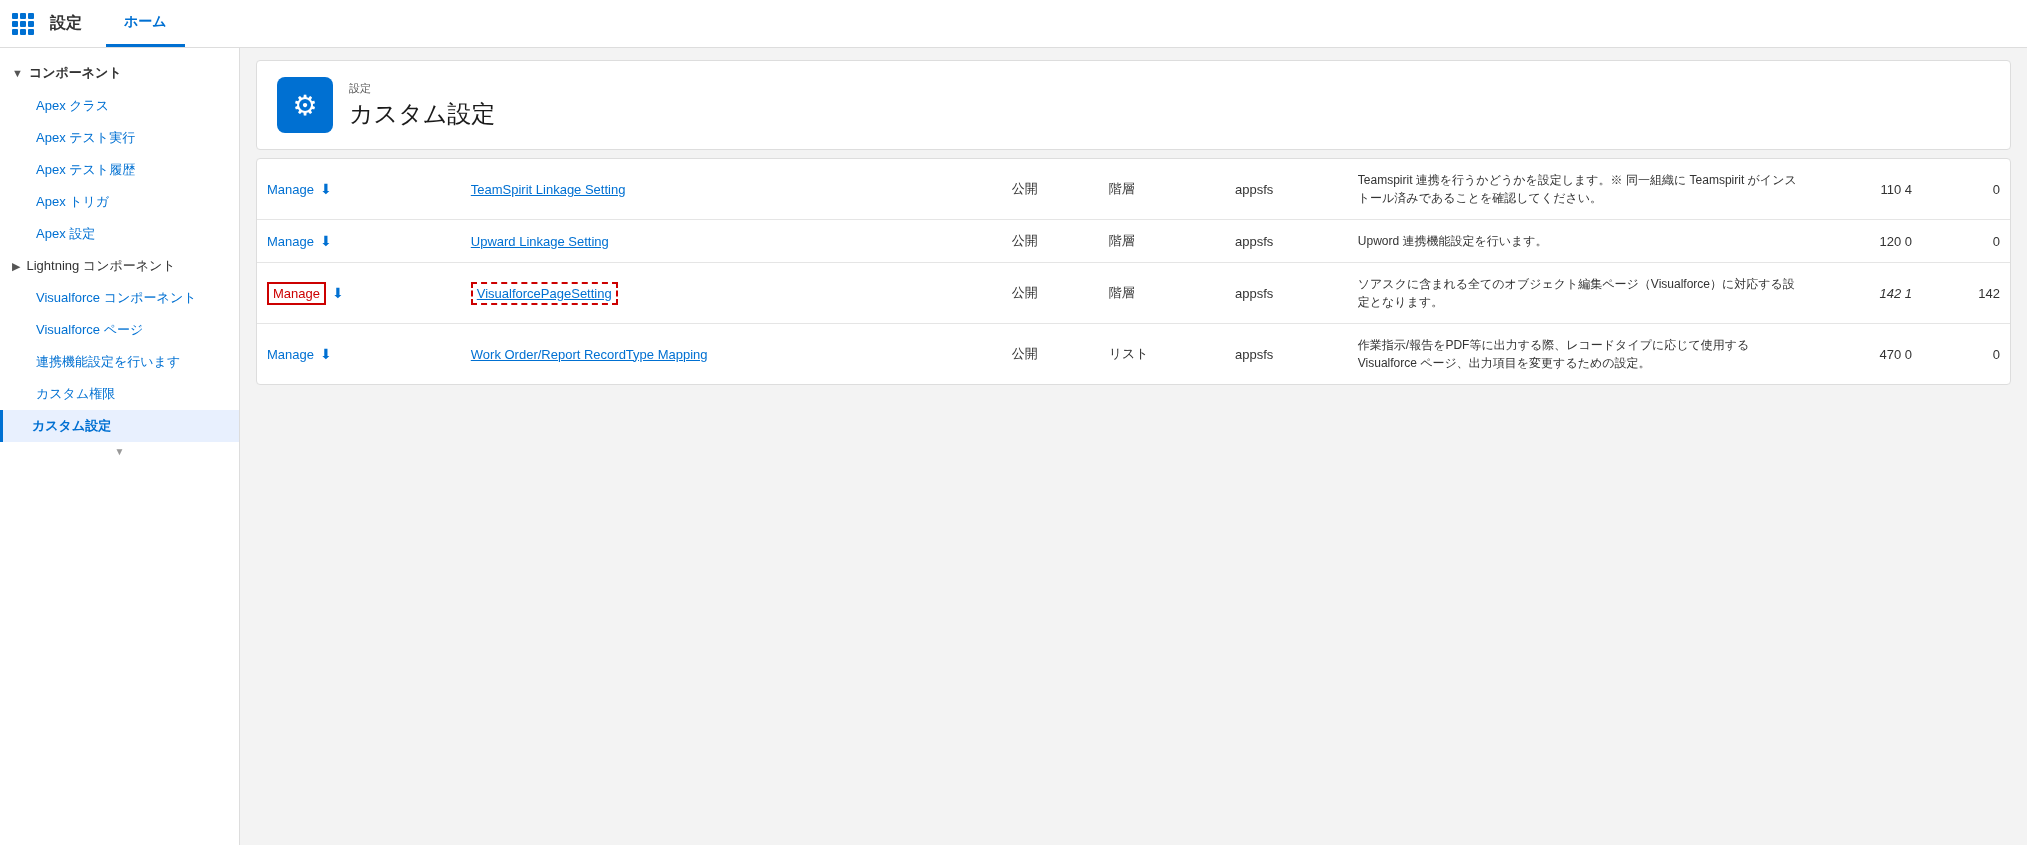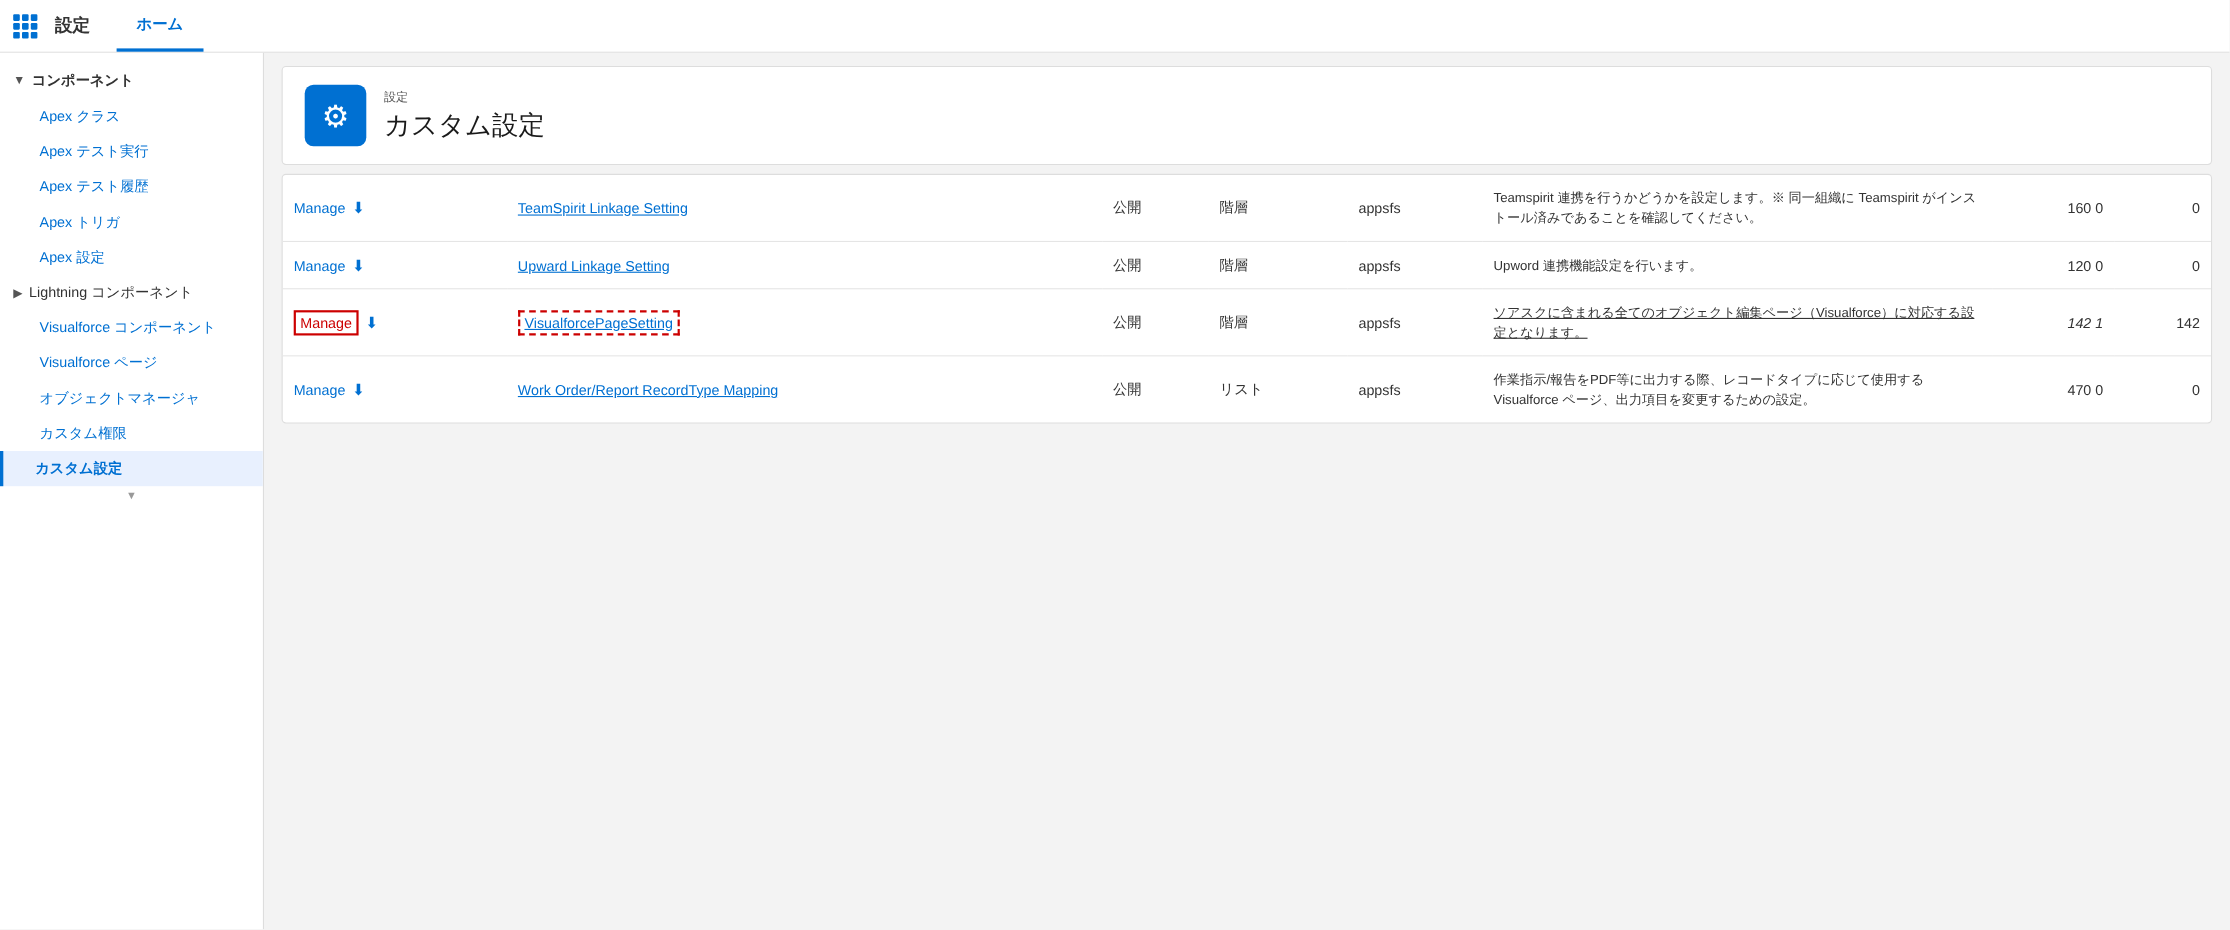--- a/index.html
+++ b/index.html
@@ -246,21 +246,21 @@
       <span>Lightning コンポーネント</span>
     </div>
 
     <div class="sidebar-item">
       <span>Visualforce コンポーネント</span>
     </div>
     <div class="sidebar-item">
       <span>Visualforce ページ</span>
     </div>
     <div class="sidebar-item">
-      <span>オブジェクトマネージャ</span>
+      <span>連携機能設定を行います</span>
     </div>
     <div class="sidebar-item">
       <span>カスタム権限</span>
     </div>
     <div class="sidebar-item active">
       <span>カスタム設定</span>
     </div>
     <div class="sidebar-scroll-indicator">▼</div>
   </div>
 
@@ -280,40 +280,40 @@
       <div class="table-wrapper">
         <table>
           <tbody id="table-body">
           <tr>
                 <td style="vertical-align: middle; white-space: nowrap; padding-top: 12px;"><a style="color: rgb(0, 112, 210); cursor: pointer; text-decoration: none;">Manage</a><span style="color: rgb(0, 112, 210); margin-left: 6px; font-size: 14px; cursor: pointer;">⬇</span></td>
                 <td style="vertical-align: middle;"><a style="color: rgb(0, 112, 210); text-decoration: underline; cursor: pointer;">TeamSpirit Linkage Setting</a></td>
                 <td style="white-space: nowrap; vertical-align: middle;">公開</td>
                 <td style="white-space: nowrap; vertical-align: middle;">階層</td>
                 <td style="white-space: nowrap; vertical-align: middle;">appsfs</td>
                 <td style="max-width: 220px; font-size: 12px; line-height: 1.5; vertical-align: top;">Teamspirit 連携を行うかどうかを設定します。※ 同一組織に Teamspirit がインストール済みであることを確認してください。</td>
-                <td style="white-space: nowrap; text-align: right; vertical-align: middle;">160 0</td>
+                <td style="white-space: nowrap; text-align: right; vertical-align: middle;">110 4</td>
                 <td style="white-space: nowrap; text-align: right; vertical-align: middle;">0</td>
               </tr>
               <tr>
                 <td style="vertical-align: middle; white-space: nowrap; padding-top: 12px;"><a style="color: rgb(0, 112, 210); cursor: pointer; text-decoration: none;">Manage</a><span style="color: rgb(0, 112, 210); margin-left: 6px; font-size: 14px; cursor: pointer;">⬇</span></td>
                 <td style="vertical-align: middle;"><a style="color: rgb(0, 112, 210); text-decoration: underline; cursor: pointer;">Upward Linkage Setting</a></td>
                 <td style="white-space: nowrap; vertical-align: middle;">公開</td>
                 <td style="white-space: nowrap; vertical-align: middle;">階層</td>
                 <td style="white-space: nowrap; vertical-align: middle;">appsfs</td>
                 <td style="max-width: 220px; font-size: 12px; line-height: 1.5; vertical-align: top;">Upword 連携機能設定を行います。</td>
                 <td style="white-space: nowrap; text-align: right; vertical-align: middle;">120 0</td>
                 <td style="white-space: nowrap; text-align: right; vertical-align: middle;">0</td>
               </tr>
               <tr>
                 <td style="vertical-align: middle; white-space: nowrap; padding-top: 12px;"><a style="border: 2px solid rgb(204, 0, 0); padding: 2px 4px; color: rgb(204, 0, 0); cursor: pointer; text-decoration: none;">Manage</a><span style="color: rgb(0, 112, 210); margin-left: 6px; font-size: 14px; cursor: pointer;">⬇</span></td>
                 <td style="vertical-align: middle;"><a style="color: rgb(0, 112, 210); text-decoration: underline; cursor: pointer; border: 2px dashed rgb(204, 0, 0); padding: 2px 4px;">VisualforcePageSetting</a></td>
                 <td style="white-space: nowrap; vertical-align: middle;">公開</td>
                 <td style="white-space: nowrap; vertical-align: middle;">階層</td>
                 <td style="white-space: nowrap; vertical-align: middle;">appsfs</td>
-                <td style="max-width: 220px; font-size: 12px; line-height: 1.5; vertical-align: top; text-decoration: underline;">ソアスクに含まれる全てのオブジェクト編集ページ（Visualforce）に対応する設定となります。</td>
+                <td style="max-width: 220px; font-size: 12px; line-height: 1.5; vertical-align: top;">ソアスクに含まれる全てのオブジェクト編集ページ（Visualforce）に対応する設定となります。</td>
                 <td style="white-space: nowrap; text-align: right; vertical-align: middle; font-style: italic;">142 1</td>
                 <td style="white-space: nowrap; text-align: right; vertical-align: middle;">142</td>
               </tr>
               <tr>
                 <td style="vertical-align: middle; white-space: nowrap; padding-top: 12px;"><a style="color: rgb(0, 112, 210); cursor: pointer; text-decoration: none;">Manage</a><span style="color: rgb(0, 112, 210); margin-left: 6px; font-size: 14px; cursor: pointer;">⬇</span></td>
                 <td style="vertical-align: middle;"><a style="color: rgb(0, 112, 210); text-decoration: underline; cursor: pointer;">Work Order/Report RecordType Mapping</a></td>
                 <td style="white-space: nowrap; vertical-align: middle;">公開</td>
                 <td style="white-space: nowrap; vertical-align: middle;">リスト</td>
                 <td style="white-space: nowrap; vertical-align: middle;">appsfs</td>
                 <td style="max-width: 220px; font-size: 12px; line-height: 1.5; vertical-align: top;">作業指示/報告をPDF等に出力する際、レコードタイプに応じて使用する Visualforce ページ、出力項目を変更するための設定。</td>

